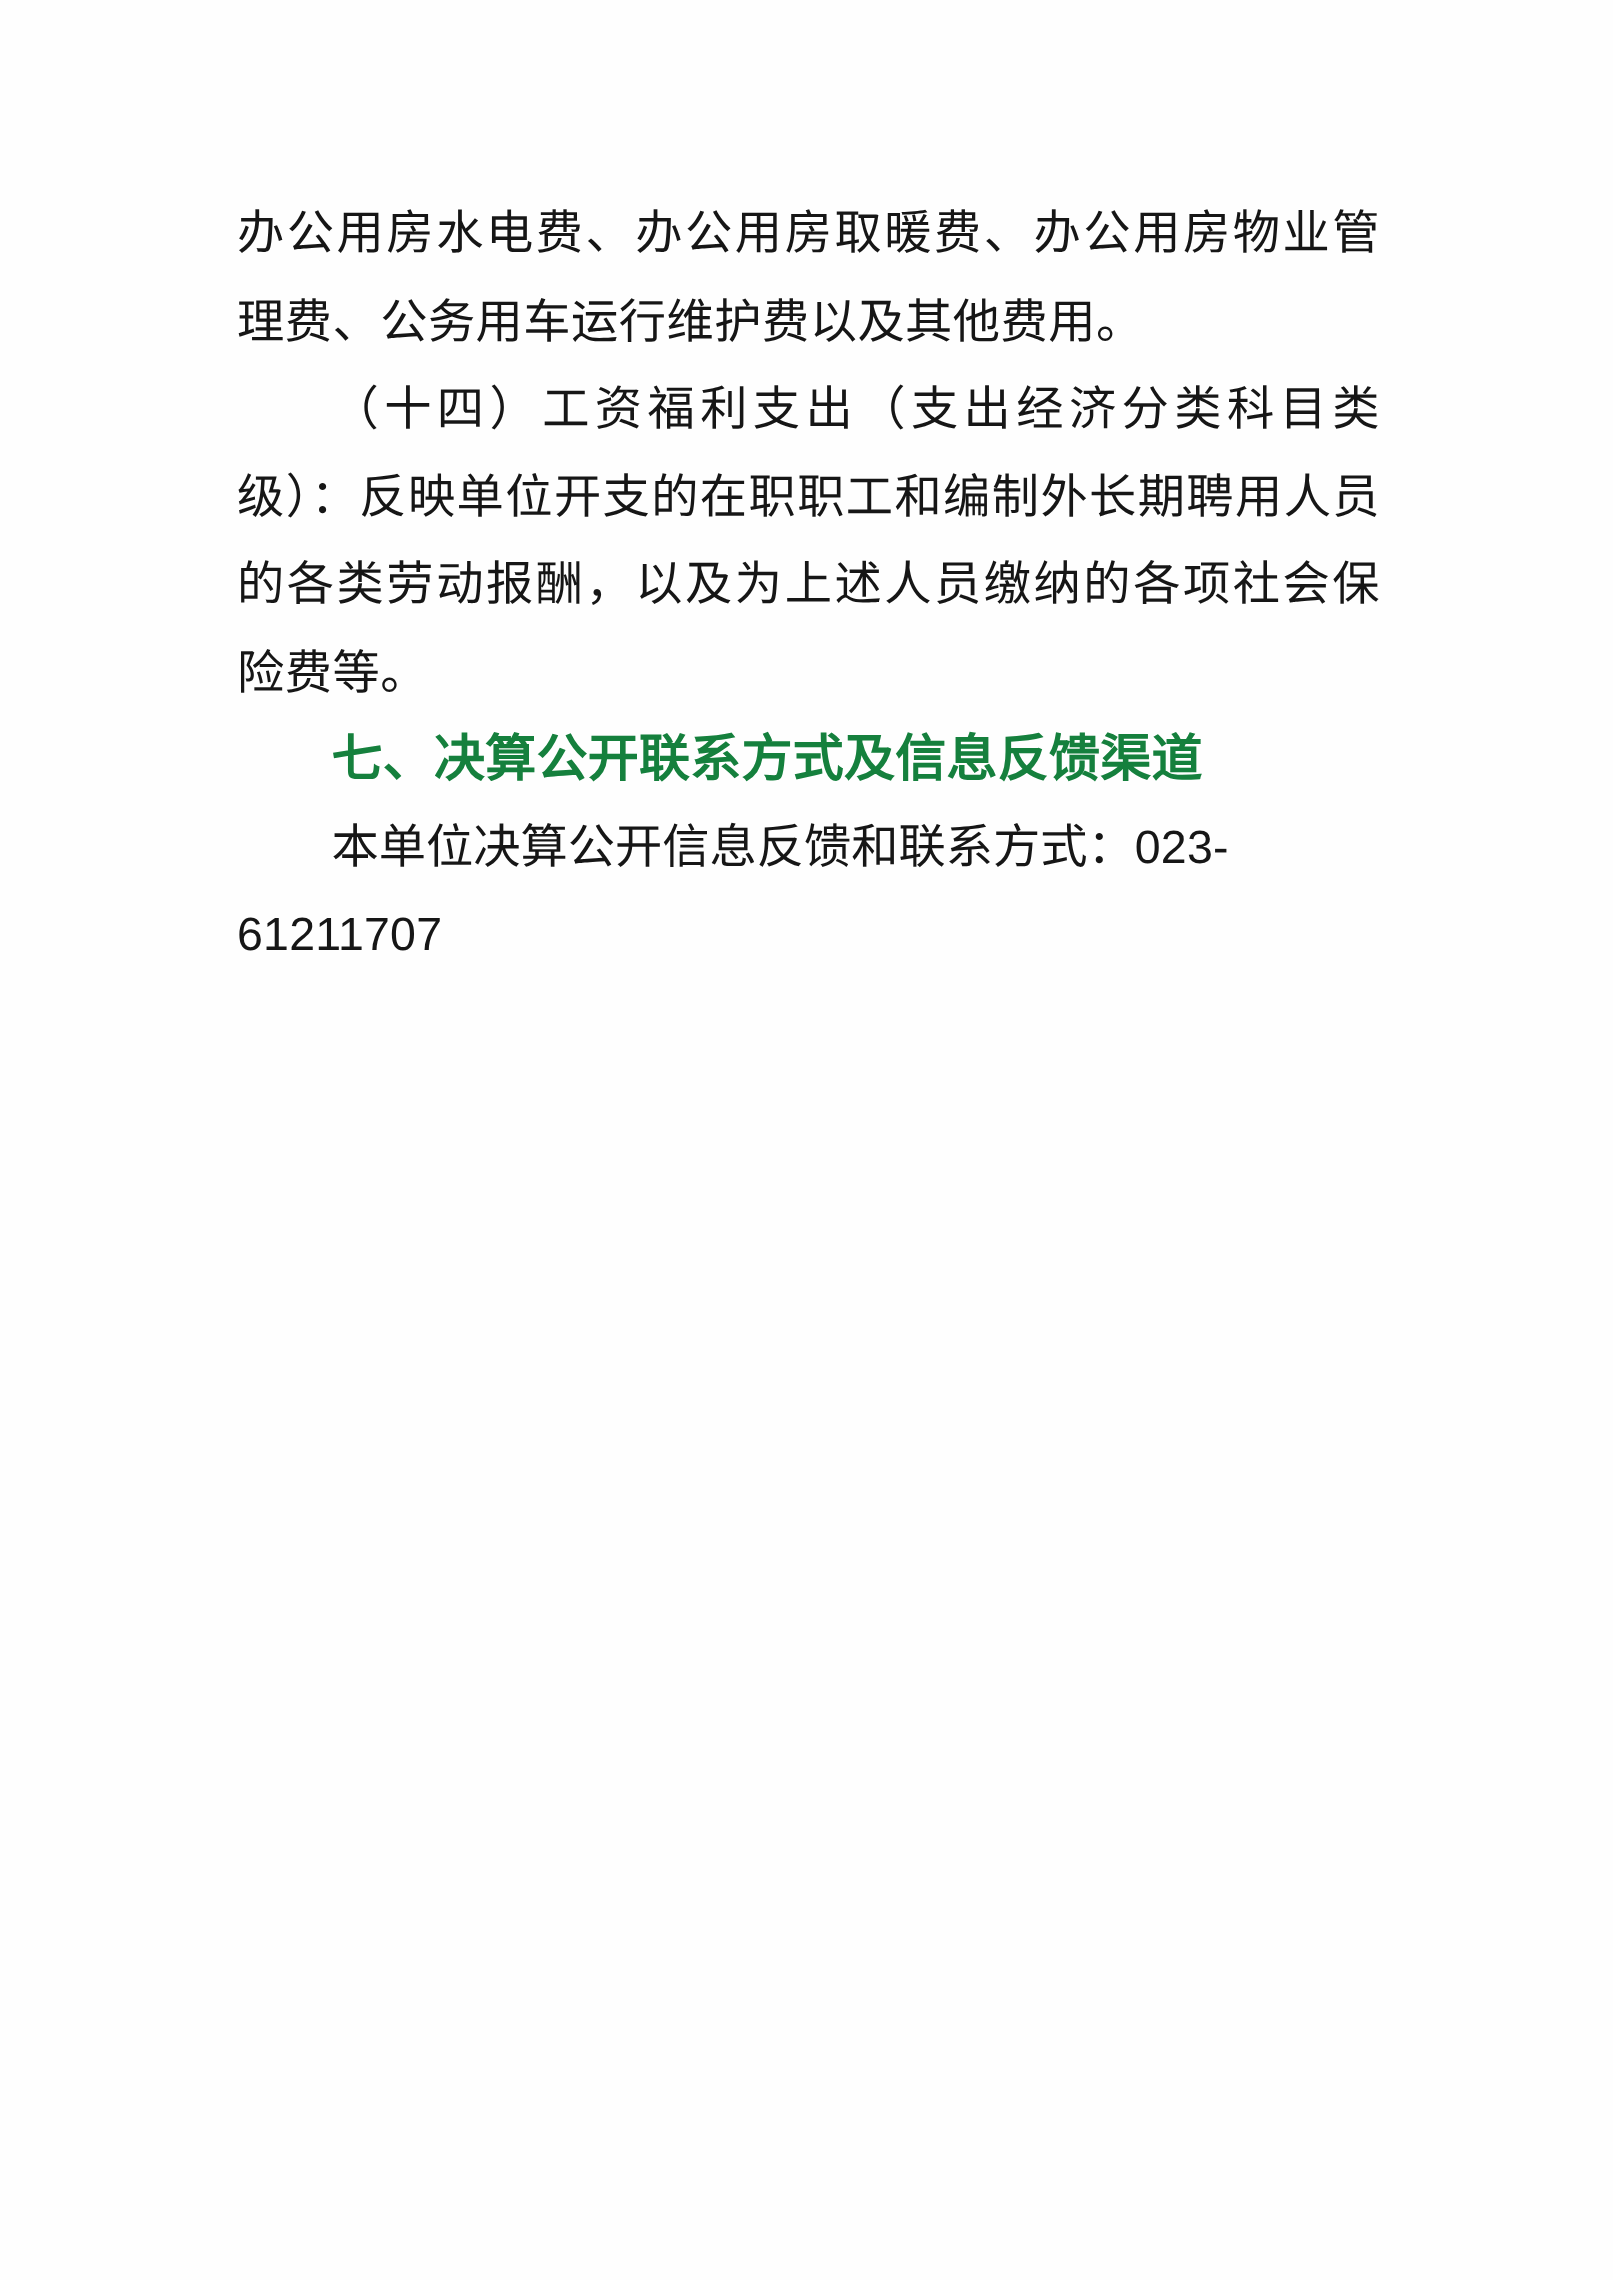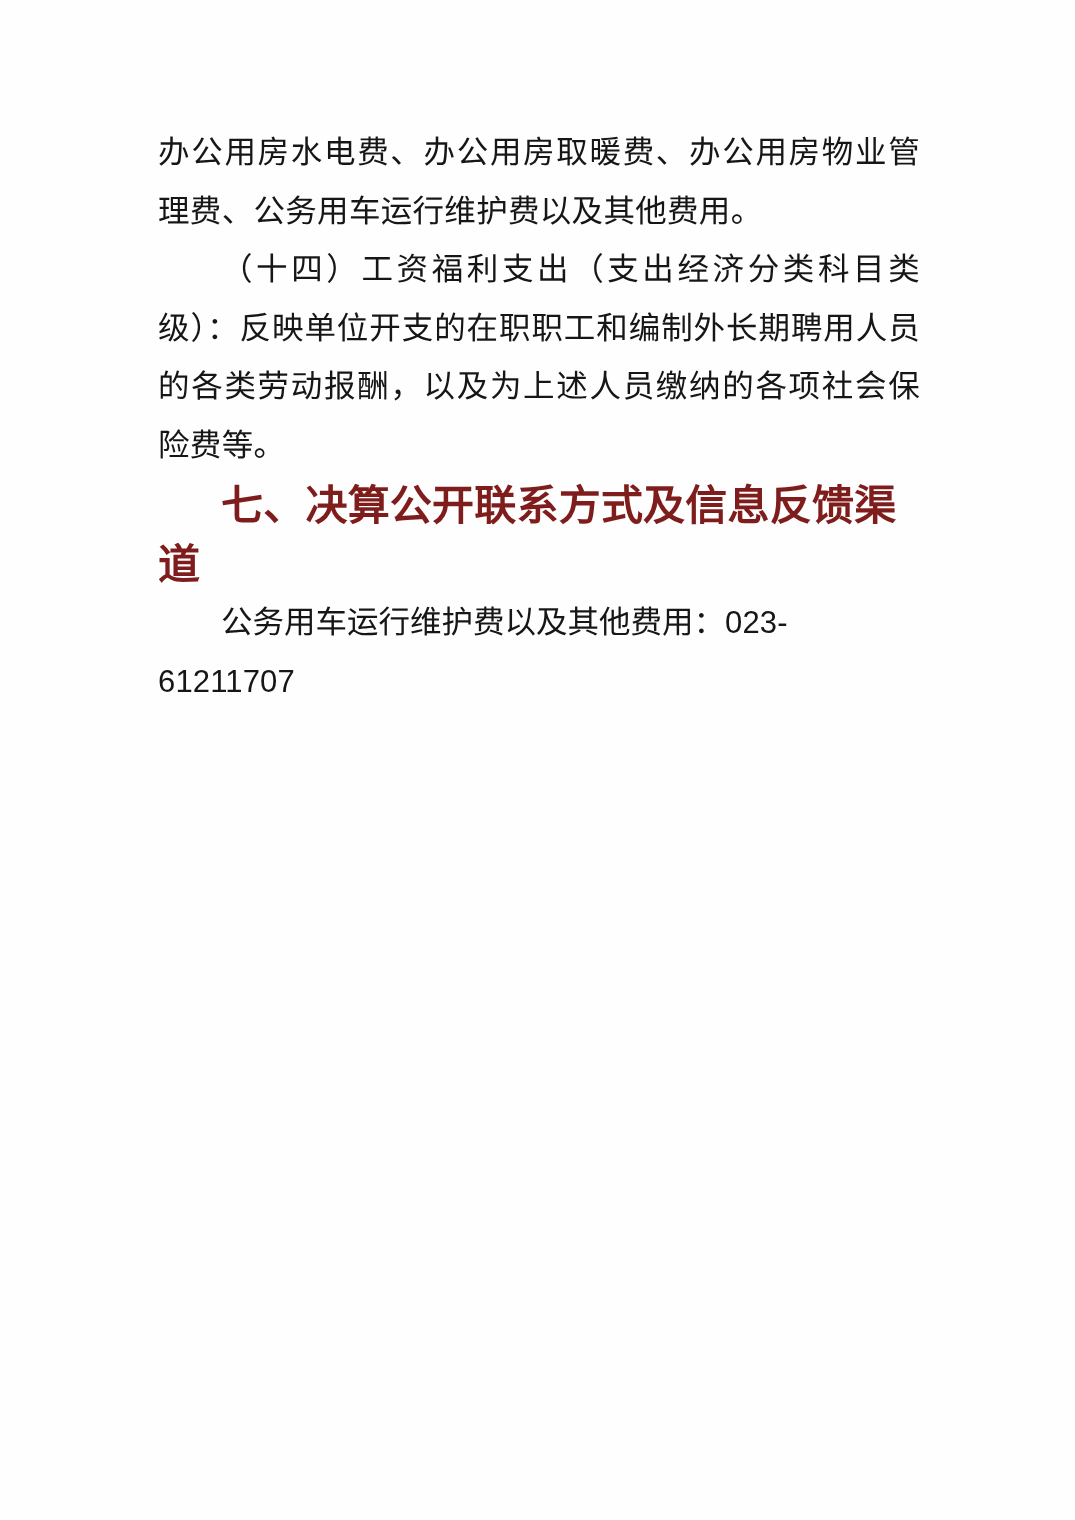--- a/index.html
+++ b/index.html
@@ -27,45 +27,45 @@
 
   .content {
     position: absolute;
     left: 158px;
     top: 126px;
     width: 762px;
   }
 
   
   .para {
-    font-family: Liberation Mono, monospace;
+    font-family: Liberation Sans, sans-serif;
     font-size: 31.5px;
     line-height: 58.5px;
     text-align: justify;
     text-justify: inter-character;
     text-align-last: left;
     margin: 0 0 0 0;
     letter-spacing: 0.01em;
     color: #161616;
     font-weight: 400;
   }
   .para.indent {
     text-indent: 63px;
   }
   .para.no-indent {
     text-indent: 0;
   }
 
   
   .heading {
     font-family: "Liberation Sans", "DejaVu Sans", sans-serif;
-    font-size: 42px;
+    font-size: 34px;
     line-height: 58.5px;
     font-weight: 700;
-    color: #7f1d1d;
+    color: #15803d;
     text-indent: 63px;
     margin: 0;
     letter-spacing: 0.005em;
     text-align: left;
   }
 
   
   .contact {
     font-family: "Liberation Serif", "DejaVu Serif", serif;
     font-size: 31.5px;
@@ -89,16 +89,16 @@
 
     <p class="para no-indent">办公用房水电费、办公用房取暖费、办公用房物业管理费、公务用车运行维护费以及其他费用。</p>
 
     <p class="para indent">（十四）工资福利支出（支出经济分类科目类级）：反映单位开支的在职职工和编制外长期聘用人员的各类劳动报酬，以及为上述人员缴纳的各项社会保险费等。</p>
 
 
 
 
     <h2 class="heading">七、决算公开联系方式及信息反馈渠道</h2>
 
-    <p class="contact"><span>公务用车运行维护费以及其他费用：</span><span class="phone">023-61211707</span></p>
+    <p class="contact"><span>本单位决算公开信息反馈和联系方式：</span><span class="phone">023-61211707</span></p>
 
   </div>
 </div>
 
 </body></html>

